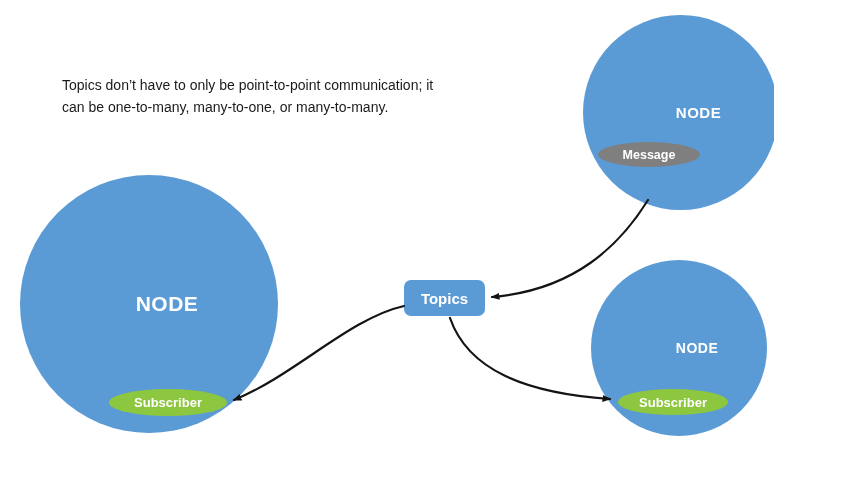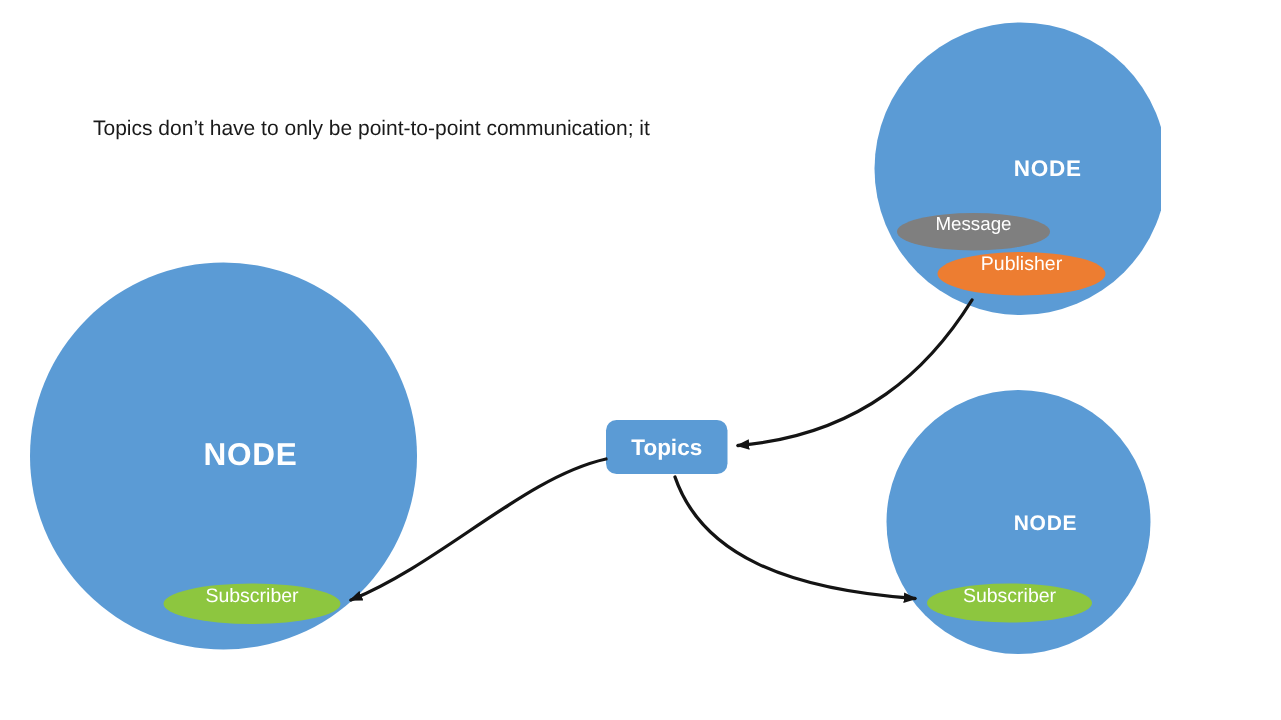--- a/index.html
+++ b/index.html
@@ -37,24 +37,24 @@
   .node-left .node-label { font-size: 21px; }
   .node-top-right    { left: 583px; top: 15px;  width: 195px; height: 195px; }
   .node-top-right .node-label { font-size: 15px; }
   .node-bottom-right { left: 591px; top: 260px; width: 176px; height: 176px; }
   .node-bottom-right .node-label { font-size: 14px; }
 
   .pill {
     position: absolute;
     border-radius: 50%;
     display: flex;
-    align-items: flex-start;
+    align-items: center;
     justify-content: center;
     color: #ffffff;
-    font-weight: normal;
+    font-weight: bold;
     font-size: 13px;
   }
   .pill-subscriber-left   { left: 109px; top: 389px; width: 118px; height: 27px; }
   .pill-message           { left: 598px; top: 142px; width: 102px; height: 25px; font-size: 12.5px; }
   .pill-publisher         { left: 625px; top: 168px; width: 112px; height: 29px; }
   .pill-subscriber-bottom { left: 618px; top: 389px; width: 110px; height: 26px; }
 
   .topic-box {
     position: absolute;
     left: 404px;
@@ -78,41 +78,39 @@
     pointer-events: none;
   }
 </style>
 </head>
 <body>
 
 <div class="stage">
 
   <p class="caption">
     <span class="line">Topics don’t have to only be point-to-point communication; it</span>
+    <span class="line">can be one-to-many, many-to-one, or many-to-many.</span>
   </p>
 
   <div class="node-circle node-left" style="background-color: rgb(91, 155, 213);">
     <span class="node-label">NODE</span>
   </div>
 
   <div class="node-circle node-top-right" style="background-color: rgb(91, 155, 213);">
     <span class="node-label">NODE</span>
   </div>
 
   <div class="node-circle node-bottom-right" style="background-color: rgb(91, 155, 213);">
     <span class="node-label">NODE</span>
   </div>
 
   <div class="pill pill-message" style="background-color: rgb(127, 127, 127);">
     <span>Message</span>
   </div>
 
-  <div class="pill pill-publisher" style="background-color: rgb(237, 125, 49);">
-    <span>Publisher</span>
-  </div>
 
   <div class="pill pill-subscriber-left" style="background-color: rgb(141, 198, 63);">
     <span>Subscriber</span>
   </div>
 
   <div class="pill pill-subscriber-bottom" style="background-color: rgb(141, 198, 63);">
     <span>Subscriber</span>
   </div>
 
   <div class="topic-box" style="background-color: rgb(91, 155, 213);">

